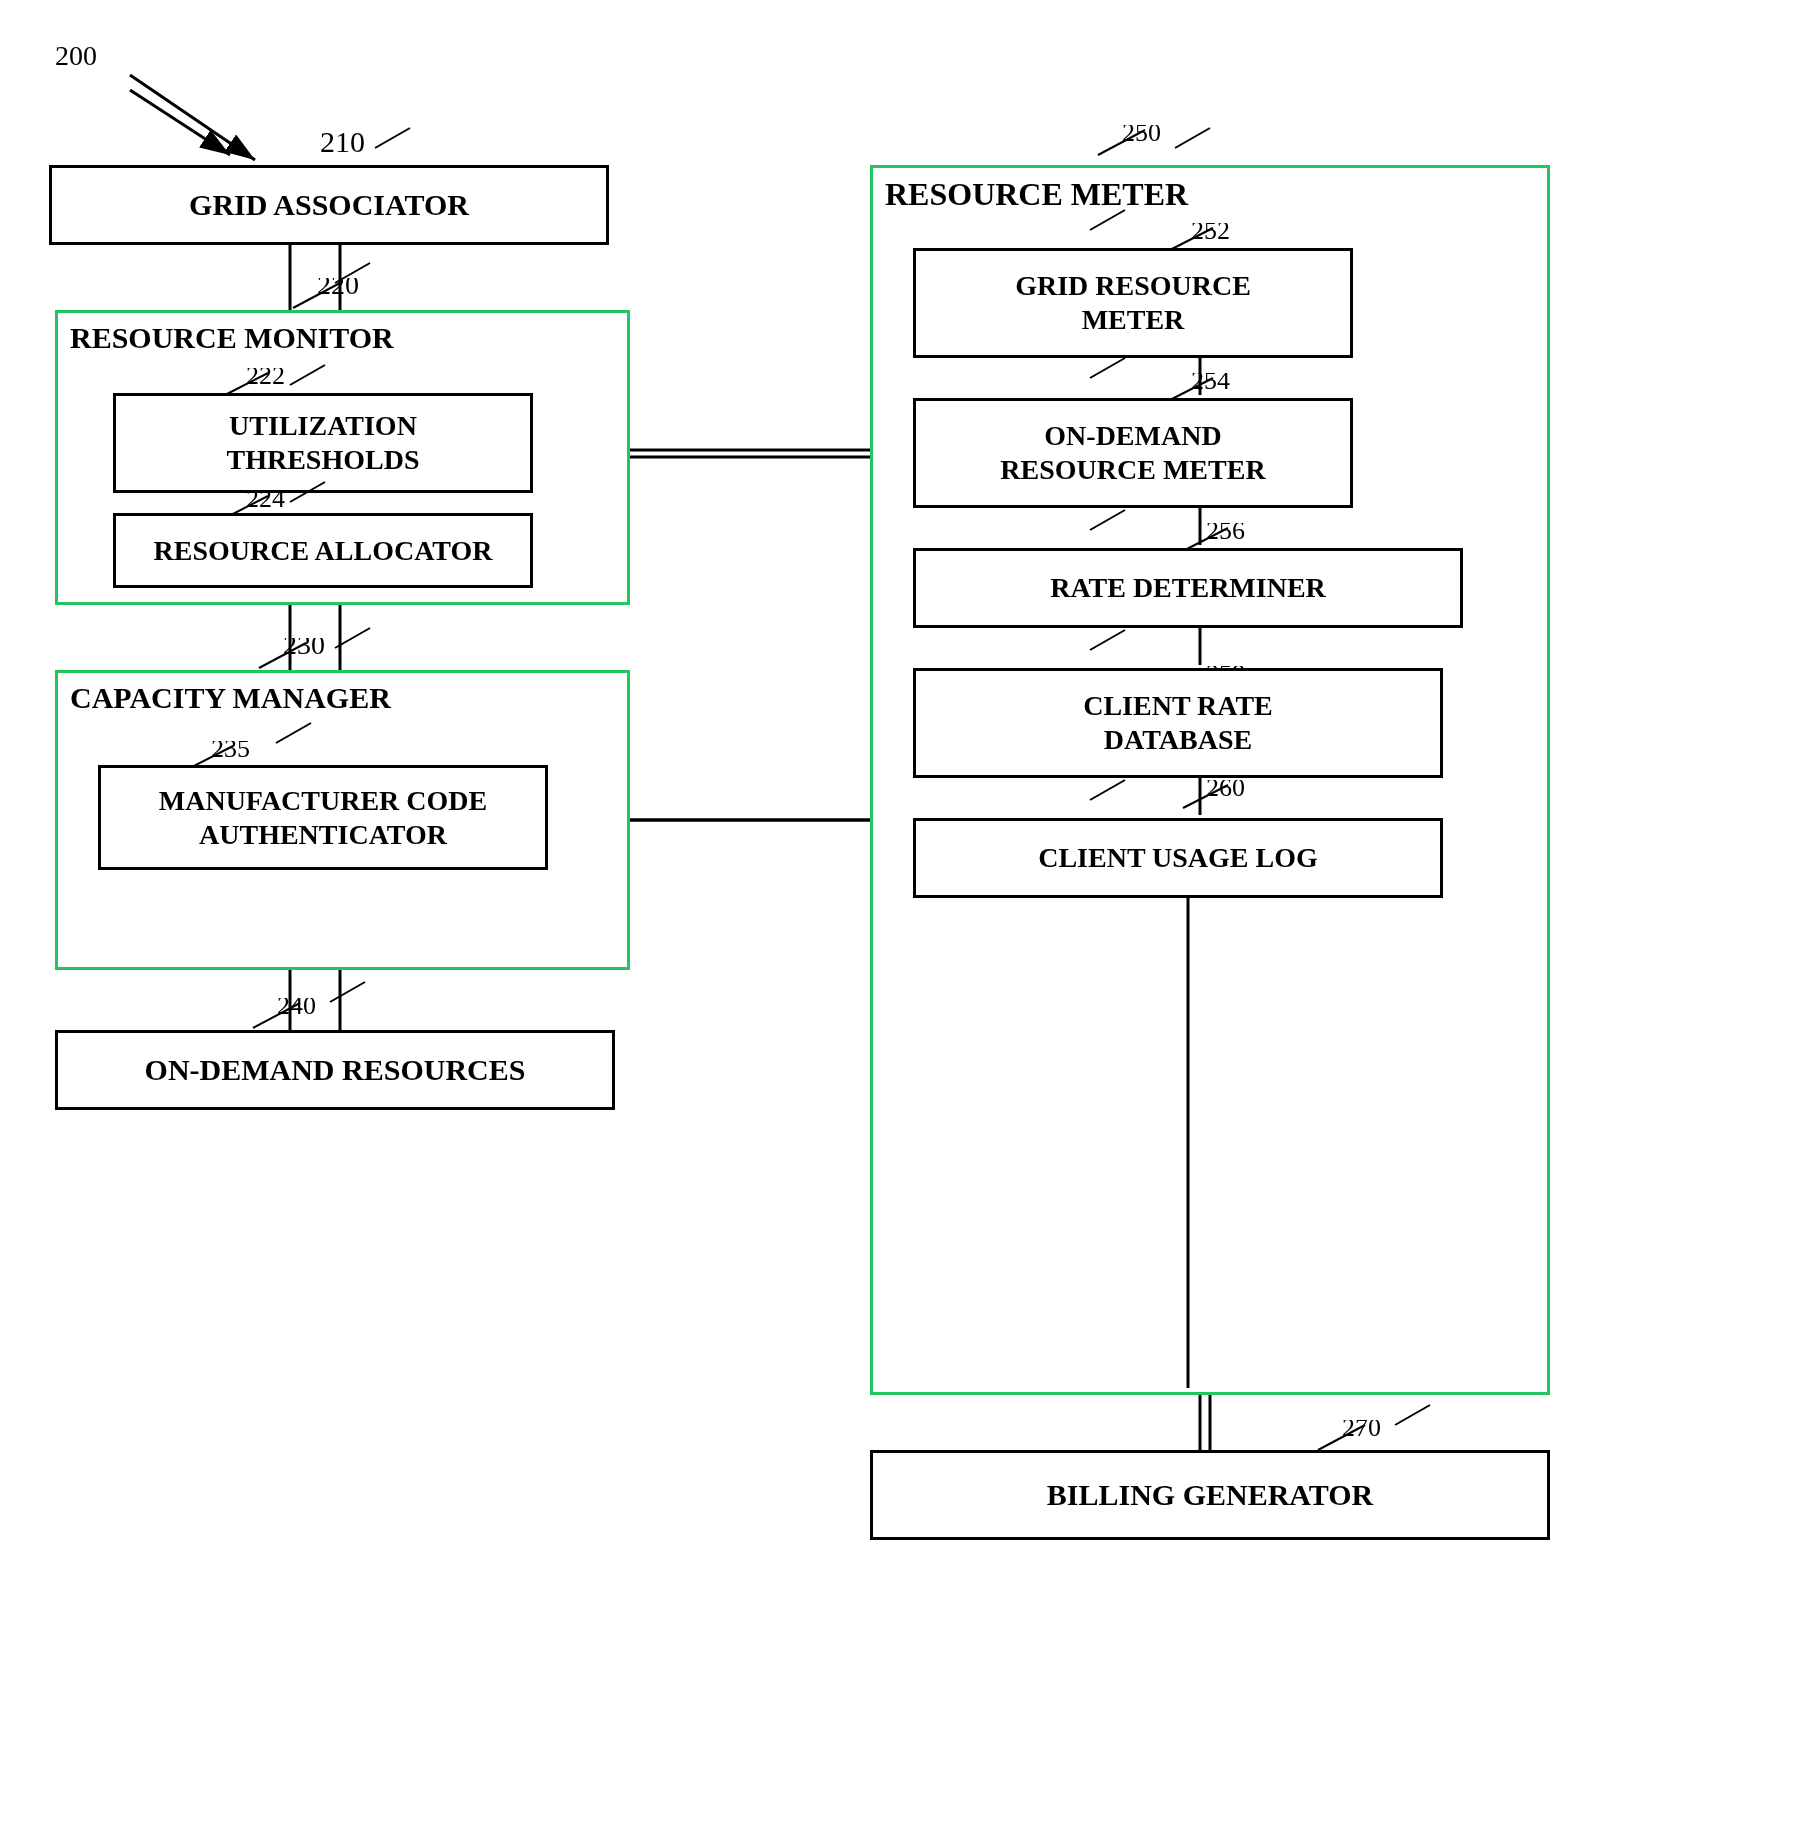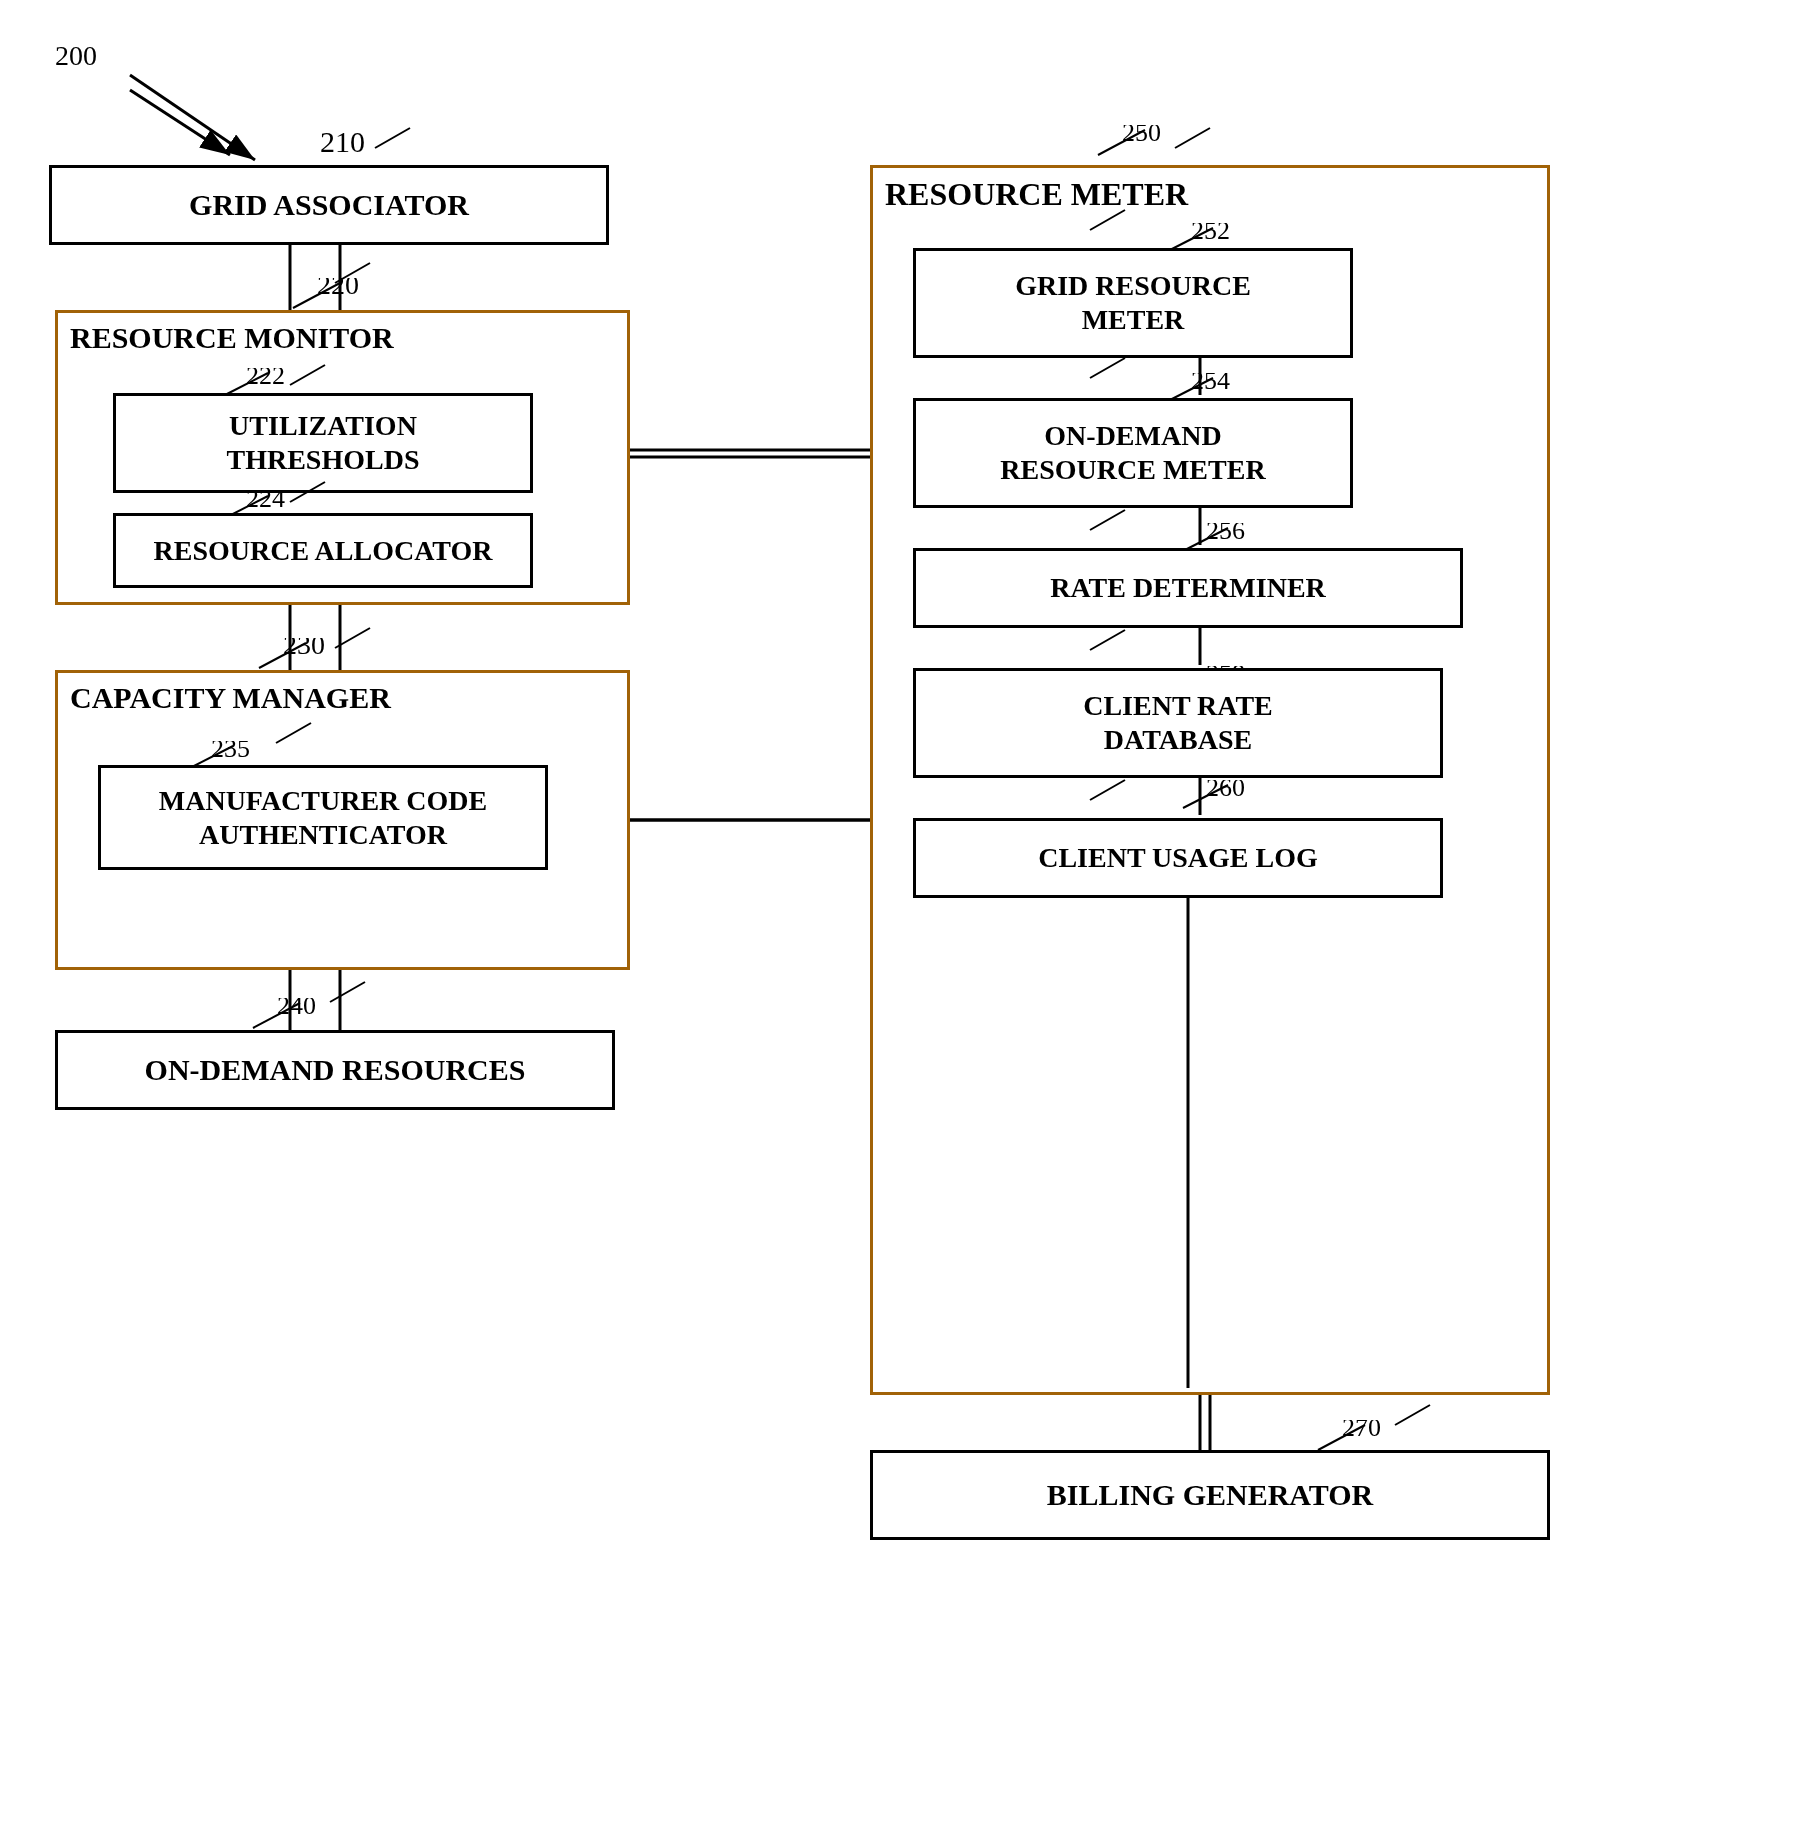--- a/index.html
+++ b/index.html
@@ -35,21 +35,21 @@
       justify-content: center;
       text-align: center;
       font-size: 30px;
       font-weight: bold;
       padding: 8px 12px;
       line-height: 1.2;
     }
 
     .box-outer {
       position: absolute;
-      border: 3px solid #a16207;
+      border: 3px solid #22c55e;
       background: #fff;
     }
 
     svg.lines {
       position: absolute;
       top: 0;
       left: 0;
       width: 1805px;
       height: 1839px;
       pointer-events: none;

